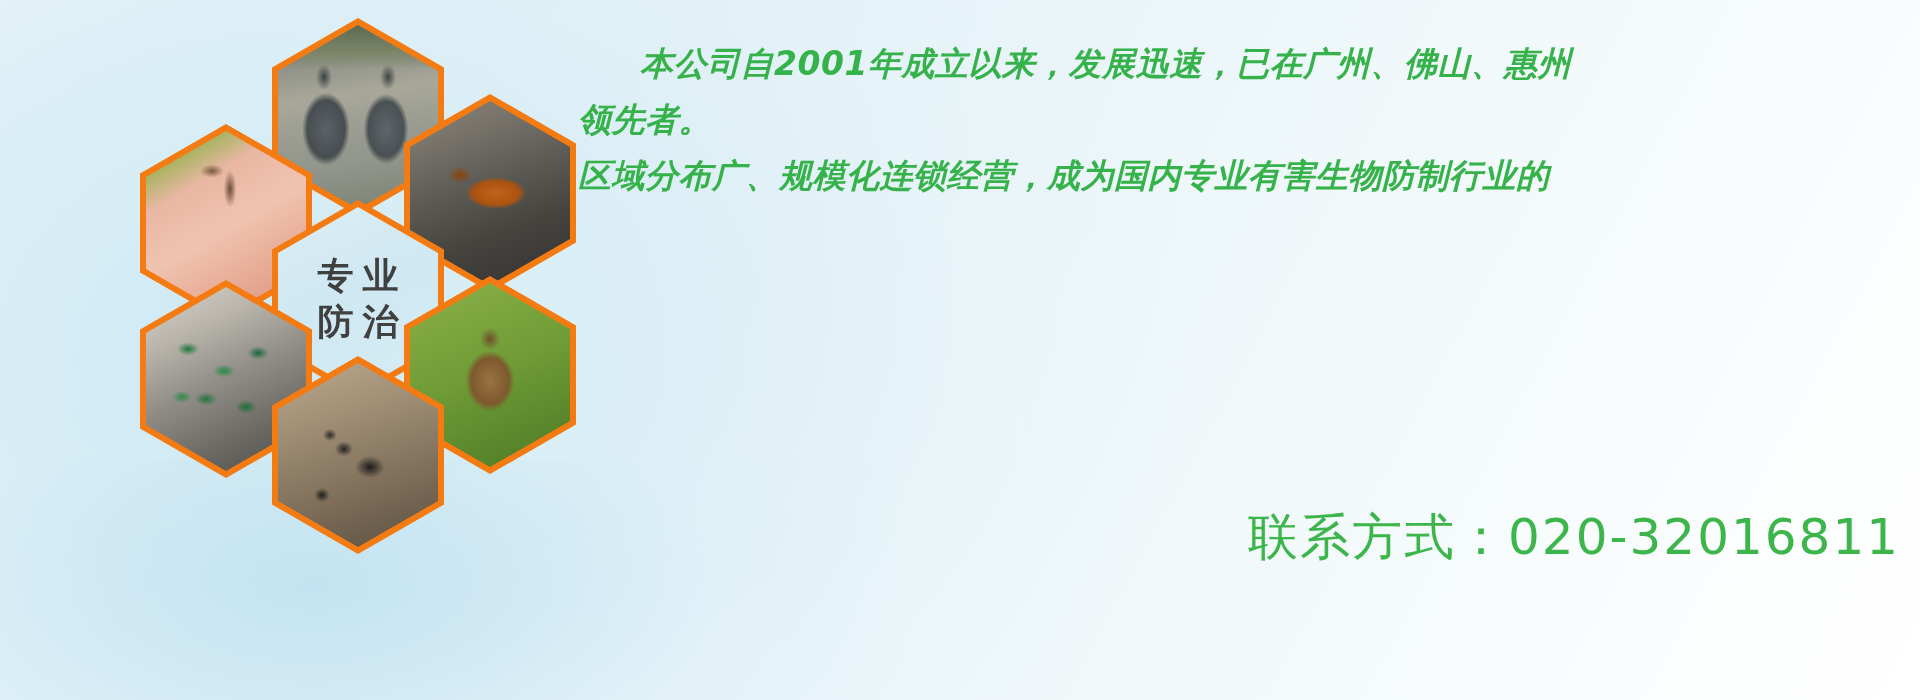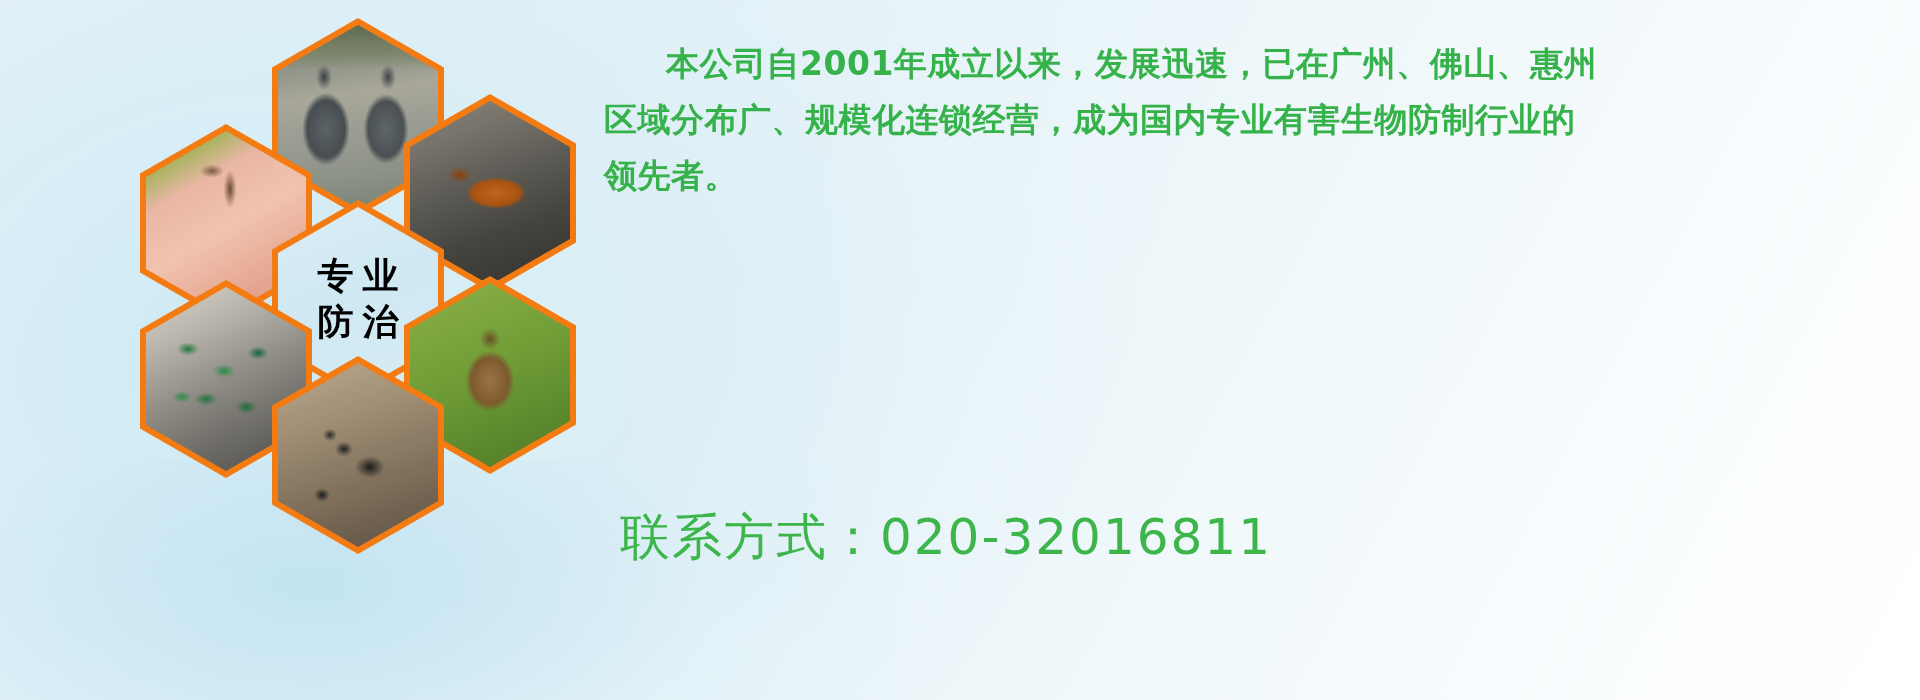--- a/index.html
+++ b/index.html
@@ -102,44 +102,44 @@
   .art-center{
     background:linear-gradient(160deg,#dbeef5 0%,#cfe8f2 45%,#d6ecf4 100%);
   }
 
   .hex-label{
     position:absolute;left:0;right:0;top:0;bottom:0;
     display:flex;flex-direction:column;align-items:center;justify-content:center;
     gap:10px;
   }
   .hex-label span{
-    color:#000000;
+    color:#404040;
     font-size:36px;font-weight:bold;letter-spacing:9px;
     text-indent:9px;
     line-height:1;
     font-family:"DejaVu Sans","Liberation Sans",sans-serif;
   }
 
   
   #copy{
-    position:absolute;left:604px;top:36px;width:1280px;
+    position:absolute;left:578px;top:36px;width:1280px;font-style:italic;
   }
   .para-line{
     color:#36b24a;
     font-size:33px;
     line-height:56px;
     font-weight:600;
     letter-spacing:0.5px;
     white-space:nowrap;
     font-family:"DejaVu Sans","Liberation Sans",sans-serif;
   }
   .para-line.indent{padding-left:62px;}
 
   #contact{
-    position:absolute;left:620px;top:495px;width:1280px;
+    position:absolute;left:620px;top:495px;width:1280px;text-align:right;
   }
   .contact-line{
     color:#3cb54a;
     font-size:50px;
     line-height:84px;
     font-weight:500;
     letter-spacing:2px;
     white-space:nowrap;
     font-family:"DejaVu Sans","Liberation Sans",sans-serif;
   }
@@ -198,21 +198,21 @@
     <div class="hex" id="hex-ant">
       <div class="inner">
         <div class="art art-ant"></div>
       </div>
     </div>
 
   </div>
 
   <div id="copy">
     <div class="para-line indent">本公司自2001年成立以来，发展迅速，已在广州、佛山、惠州</div>
+    <div class="para-line">领先者。</div>
     <div class="para-line">区域分布广、规模化连锁经营，成为国内专业有害生物防制行业的</div>
-    <div class="para-line">领先者。</div>
   </div>
 
   <div id="contact">
     <div class="contact-line">联系方式：020-32016811</div>
   </div>
 
 </div>
 
 </body></html>

